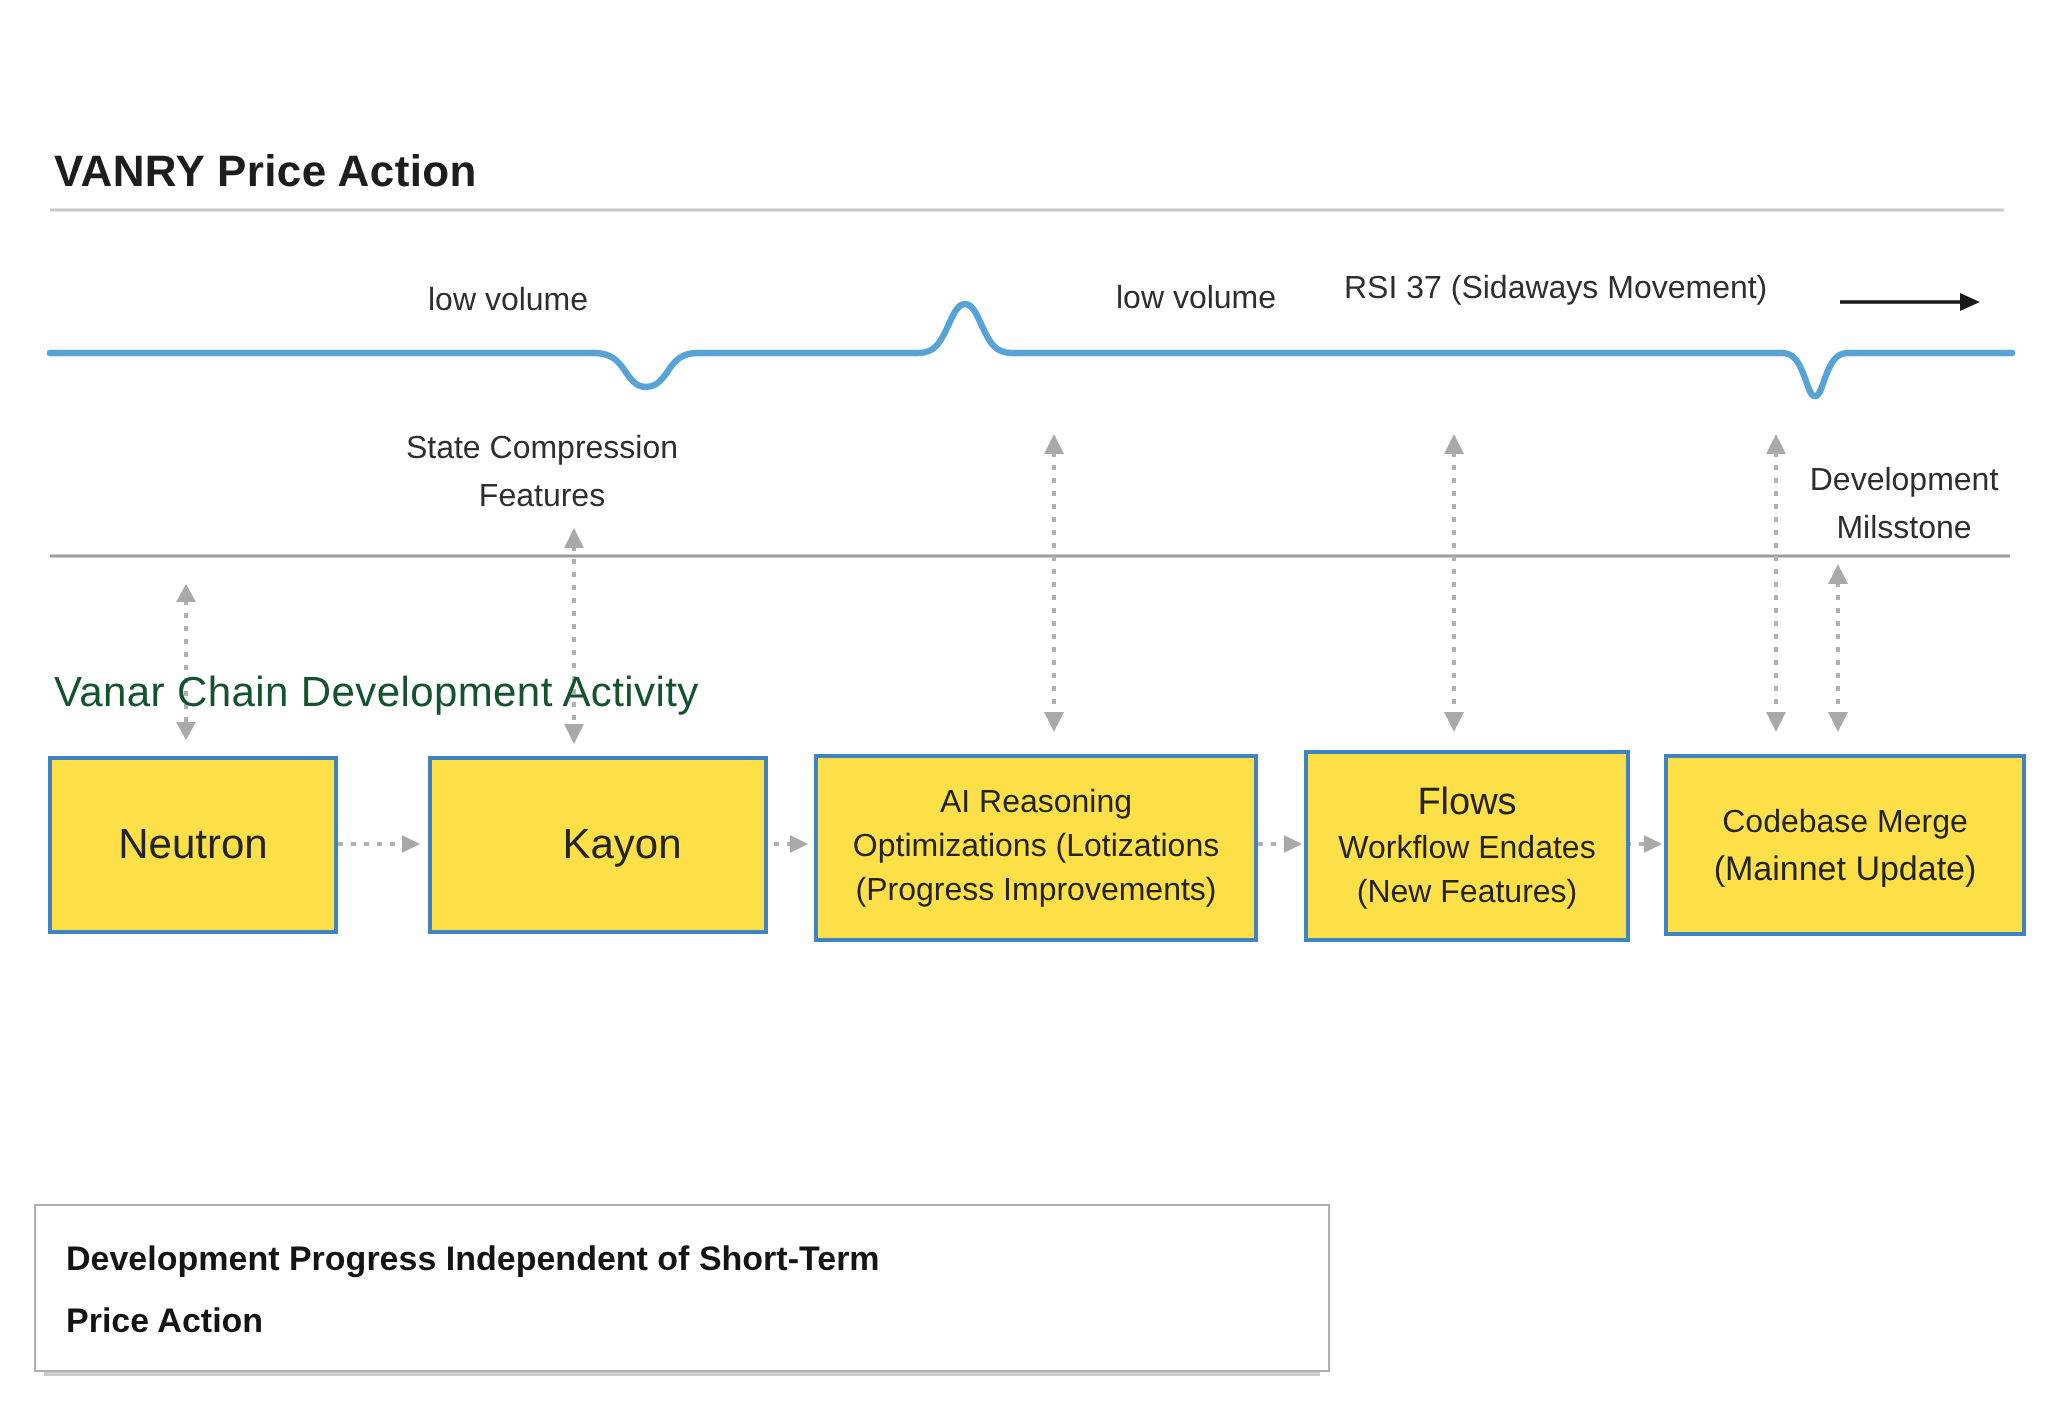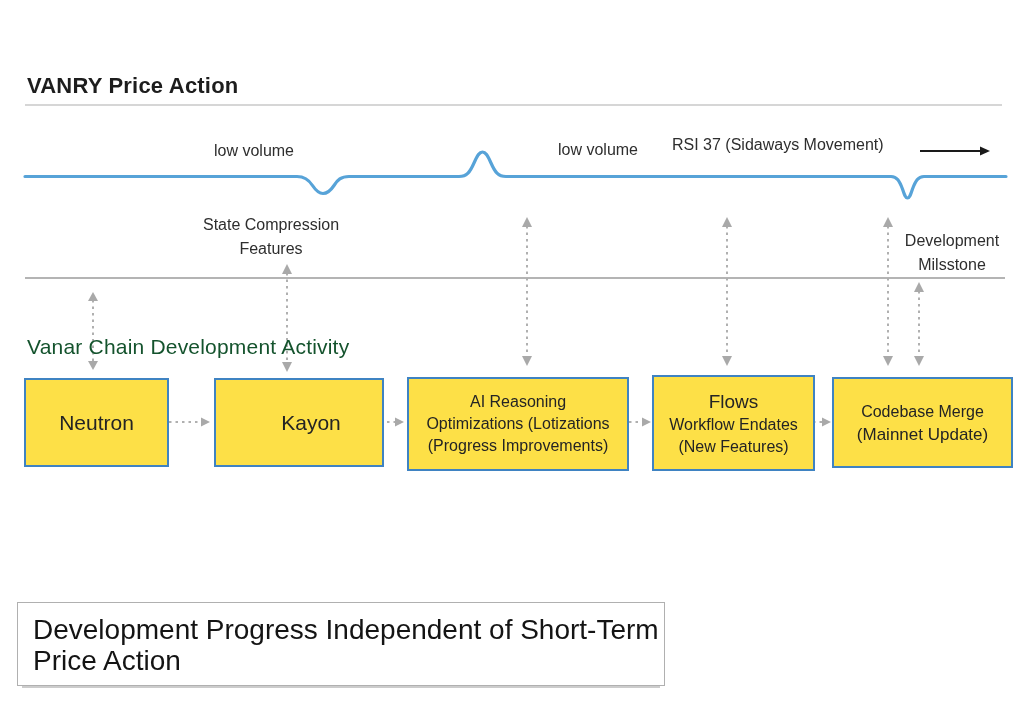--- a/index.html
+++ b/index.html
@@ -21,21 +21,21 @@
   .dev-box .big{font-size:21px;line-height:26px;}
   .dev-box .med{font-size:19px;line-height:25px;text-align:center;}
   .dev-box .sm{font-size:16px;line-height:22px;}
   .dev-box .sm2{font-size:17px;line-height:23px;}
   #footer-box{
     position:absolute;left:17px;top:602px;width:648px;height:84px;
     background:#fff;border:1.5px solid #b0b0b0;box-sizing:border-box;
     box-shadow:0 7px 0 -5px #cccccc;
   }
   #footer-box .txt{
-    padding:11px 0 0 15px;font-size:28px;font-weight:normal;line-height:31px;color:#141414;
+    padding:11px 0 0 15px;font-size:17px;font-weight:bold;line-height:31px;color:#141414;
   }
 </style>
 </head>
 <body>
 
 <div id="canvas">
 
   <svg width="1024" height="704" viewBox="0 0 1024 704">
 
     <line x1="25" y1="105" x2="1002" y2="105" stroke="#c9c9c9" stroke-width="1.5"></line>

